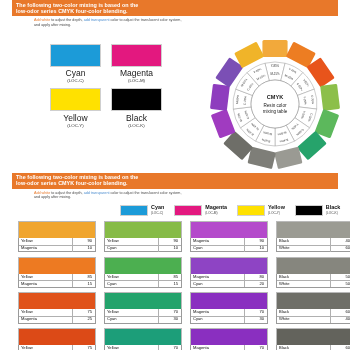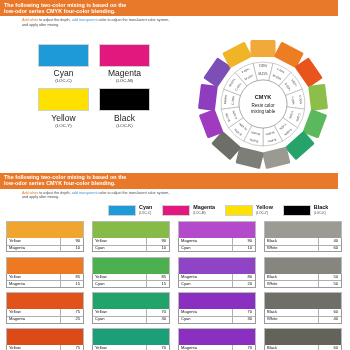--- a/index.html
+++ b/index.html
@@ -3,21 +3,21 @@
 <meta charset="utf-8">
 <style>
   * { box-sizing: border-box; }
   html, body {
     margin: 0; padding: 0;
     width: 350px; height: 350px;
     background: #ffffff;
     font-family: "Liberation Sans", sans-serif;
     overflow: hidden;
   }
-  .page { position: relative; width: 338px; height: 350px; background: #fff; }
+  .page { position: relative; width: 338px; height: 350px; background: #fff; padding-left: 12px; }
 
   
   .banner {
     background: #E8782A;
     color: #ffffff;
     font-size: 5.4px;
     line-height: 6.4px;
     padding: 1.5px 4px 2px 4px;
     font-weight: bold;
     letter-spacing: .05px;

